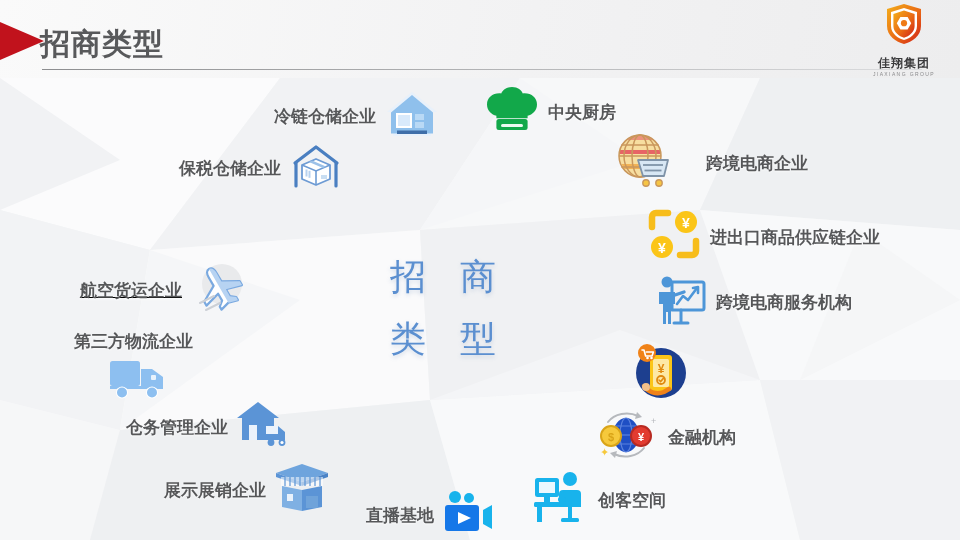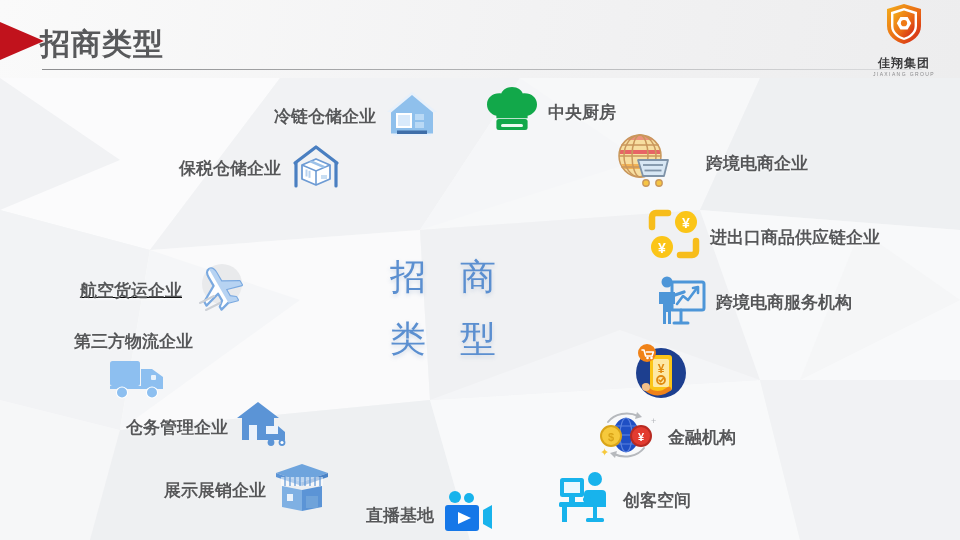--- a/index.html
+++ b/index.html
@@ -233,21 +233,21 @@
       <svg width="52" height="46" viewBox="0 0 52 46">
         <circle cx="13" cy="7" r="6" fill="#18b3ec"></circle>
         <circle cx="27" cy="8" r="5" fill="#18b3ec"></circle>
         <rect x="3" y="15" width="34" height="26" rx="3" fill="#1577e8"></rect>
         <path d="M41 20 l9 -5 v24 l-9 -5 Z" fill="#18b3ec"></path>
         <polygon points="16,22 29,28 16,34" fill="#ffffff"></polygon>
       </svg>
     </span>
   </div>
 
-  <div class="item ltr" style="left:557px;top:470px;">
+  <div class="item ltr" style="left:532px;top:470px;">
     <span class="ico">
       <svg width="58" height="56" viewBox="0 0 58 56">
         <rect x="3" y="8" width="24" height="19" rx="2.5" fill="#18b3ec"></rect>
         <rect x="7" y="12" width="16" height="11" fill="#eaf8fe"></rect>
         <rect x="12" y="27" width="6" height="5" fill="#18b3ec"></rect>
         <rect x="2" y="32" width="26" height="5" rx="1.5" fill="#18b3ec"></rect>
         <rect x="5" y="37" width="5" height="15" fill="#18b3ec"></rect>
         <circle cx="38" cy="9" r="7" fill="#18b3ec"></circle>
         <path d="M31 20 h14 a4 4 0 0 1 4 4 v13 h-22 v-13 a4 4 0 0 1 4 -4 Z" fill="#18b3ec"></path>
         <rect x="26" y="27" width="8" height="5" rx="2" fill="#18b3ec"></rect>

